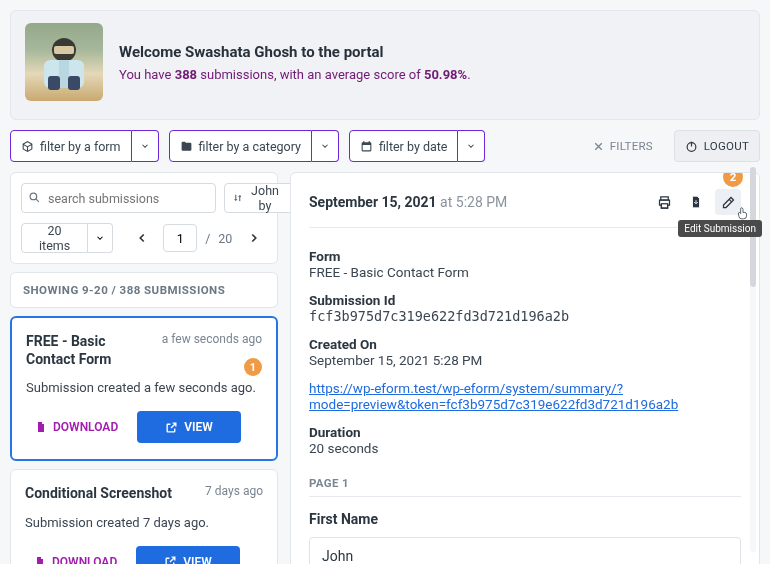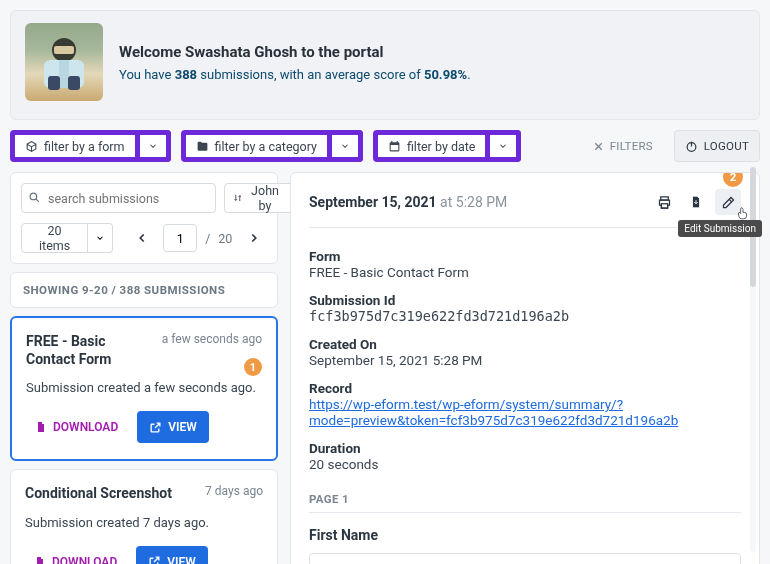--- a/index.html
+++ b/index.html
@@ -1,25 +1,25 @@
 <!DOCTYPE html>
 <html><head>
 <meta charset="utf-8">
 <style>
   * { box-sizing: border-box; margin: 0; padding: 0; font-family: -apple-system, BlinkMacSystemFont, "Segoe UI", Roboto, Helvetica, Arial, sans-serif; }
   body { width: 770px; height: 564px; background: #f6f7f9; color: #2d3a46; font-size: 13px; overflow: hidden; position: relative; }
   .header-card { margin: 10px; padding: 12px 14px 18px; background: #f1f2f5; border: 1px solid #e3e6ea; border-radius: 6px; display: flex; align-items: center; gap: 16px; }
   .avatar { width: 78px; height: 78px; border-radius: 6px; background: linear-gradient(180deg,#94a88a 0%,#a7b89b 35%,#e4d8b8 65%,#c9a970 100%); display:flex; align-items:center; justify-content:center; }
   .avatar svg { width:60px; height:60px; }
   .welcome h2 { font-size: 15px; font-weight: 700; color:#28313b; }
-  .welcome p { margin-top: 6px; color:#0c4a6e; font-size: 13px; }
+  .welcome p { margin-top: 6px; color:#701a75; font-size: 13px; }
 
   .filter-bar { margin: 0 10px 10px; display:flex; gap:10px; align-items:center; }
   .btn-group { display:flex; }
-  .btn, .btn-caret { height:32px; background:#fff; border:5px solid #6d28d9; display:flex; align-items:center; padding:0 10px; font-size:12.5px; color:#3b4652; cursor:pointer; }
+  .btn, .btn-caret { height:32px; background:#fff; border:1px solid #6d28d9; display:flex; align-items:center; padding:0 10px; font-size:12.5px; color:#3b4652; cursor:pointer; }
   .btn { border-radius:4px 0 0 4px; gap:6px; }
   .btn-caret { border-left:none; border-radius:0 4px 4px 0; padding:0 8px; }
   .btn-single { border-radius:4px; }
   .btn-plain { background:transparent; border:1px solid transparent; color:#7a858f; gap:5px; }
   .btn-logout { background:#edeff2; border:1px solid #dcdfe3; color:#2d3a46; }
   .btn svg, .btn-plain svg, .btn-logout svg { width:13px; height:13px; flex:0 0 auto; }
   .caret { width:10px; height:10px; }
   .grow { flex:1; }
   .uppercase { text-transform:uppercase; letter-spacing:.02em; font-size:11.5px; }
 
@@ -48,21 +48,21 @@
 
   .sub-card { background:#fff; border:1px solid #e2e6ea; border-radius:6px; padding:14px 14px 16px; }
   .sub-card.selected { border:2px solid #2774e8; }
   .sub-head { display:flex; align-items:flex-start; justify-content:space-between; gap:10px; }
   .sub-title { font-size:14px; font-weight:700; color:#2b3641; line-height:1.3; max-width:150px; }
   .sub-age { font-size:12px; color:#7a8591; white-space:nowrap; }
   .sub-body { position:relative; margin-top:12px; font-size:13px; color:#3b4652; }
   .badge { position:absolute; right:0; top:-22px; width:18px; height:18px; border-radius:50%; background:#f19a45; color:#fff; font-size:11px; font-weight:700; display:flex; align-items:center; justify-content:center; }
   .sub-actions { margin-top:16px; display:flex; gap:10px; }
   .btn-download { height:32px; border:1px solid #fff; background:#fff; border-radius:4px; padding:0 8px; display:flex; align-items:center; gap:6px; font-size:12px; font-weight:600; color:#a21caf; cursor:pointer; }
-  .btn-view { height:32px; border:none; background:#1f6be0; color:#fff; border-radius:4px; padding:0 12px; display:flex; align-items:center; gap:6px; font-size:12px; font-weight:600; cursor:pointer; }
+  .btn-view { height:32px; border:none; background:#1f6be0; color:#fff; border-radius:4px; padding:0 28px; display:flex; align-items:center; gap:6px; font-size:12px; font-weight:600; cursor:pointer; }
 
   .right-col { flex:1; background:#fff; border:1px solid #e2e6ea; border-radius:6px; padding:16px 18px 18px; position:relative; overflow:hidden; }
   .detail-top { display:flex; align-items:center; justify-content:space-between; }
   .detail-date { font-size:14px; color:#2b3641; }
   .detail-date .time { color:#8a939d; font-weight:400; }
   .detail-actions { display:flex; gap:6px; align-items:center; }
   .act-btn { width:26px; height:26px; display:flex; align-items:center; justify-content:center; border:none; background:transparent; color:#2b3541; cursor:pointer; border-radius:4px; }
   .act-btn.active { background:#eceff3; }
   .hr { border:none; border-top:1px solid #e6e9ee; margin:12px 0 14px; }
   .badge2 { position:absolute; right:16px; top:-6px; width:20px; height:20px; border-radius:50%; background:#f19a45; color:#fff; font-size:11.5px; font-weight:700; display:flex; align-items:center; justify-content:center; }
@@ -312,21 +312,20 @@
         </div>
       <div class="meta-row">
           <div class="meta-key">Submission Id</div>
           <div class="meta-val" style="font-family:ui-monospace,Menlo,monospace">fcf3b975d7c319e622fd3d721d196a2b</div>
         </div>
       <div class="meta-row">
           <div class="meta-key">Created On</div>
           <div class="meta-val">September 15, 2021 5:28 PM</div>
         </div>
       <div class="meta-row">
-          <div class="meta-key">Record</div>
           <div class="meta-val"><a href="#" class="link">https://wp-eform.test/wp-eform/system/summary/?mode=preview&amp;token=fcf3b975d7c319e622fd3d721d196a2b</a></div>
         </div>
       <div class="meta-row">
           <div class="meta-key">Duration</div>
           <div class="meta-val">20 seconds</div>
         </div>
     </div>
 
     <div class="page-label">PAGE 1</div>
     <hr class="hr" style="margin:6px 0 0">

